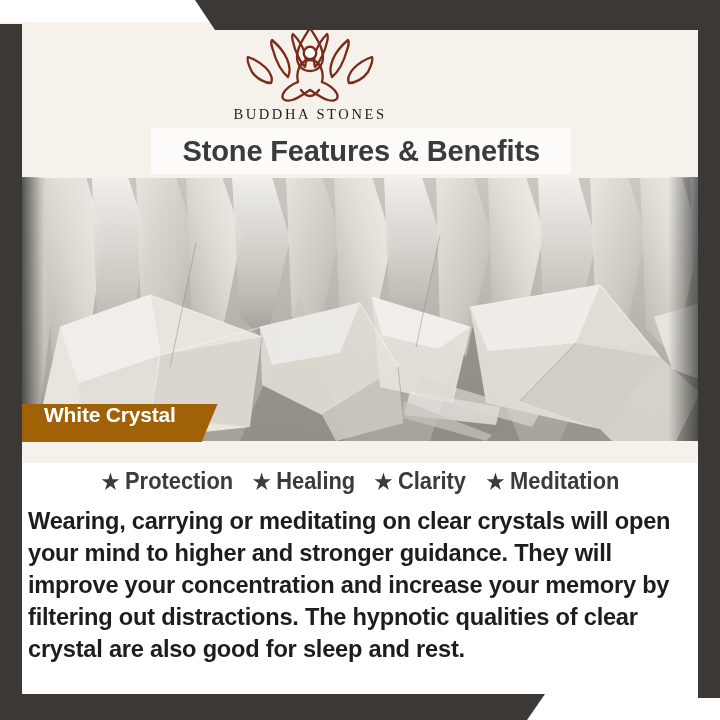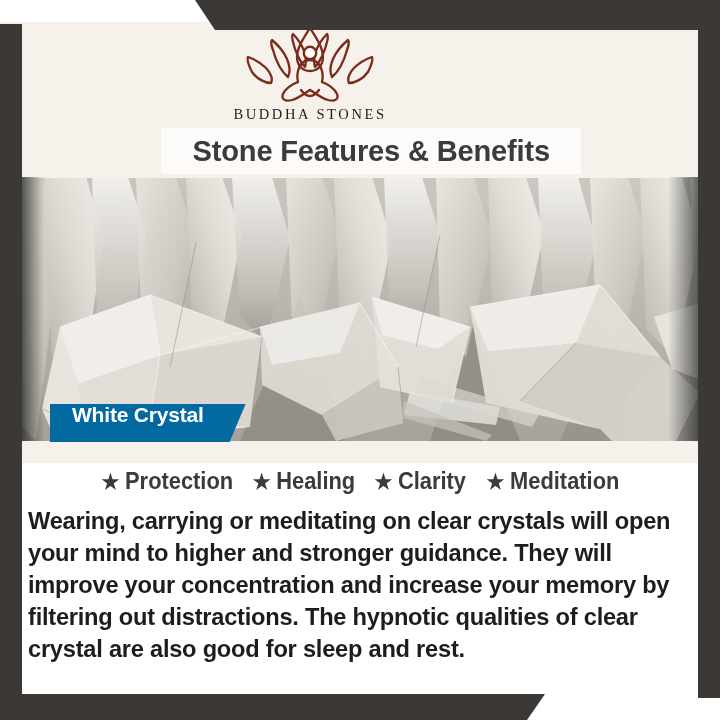--- a/index.html
+++ b/index.html
@@ -58,21 +58,21 @@
     margin-top:2px;
     font-family:"Liberation Serif", serif;
     font-size:14.5px;
     letter-spacing:2.6px;
     color:#241c18;
     font-weight:400;
   }
 
   .title-banner {
     position:absolute;
-    top:128px; left:161px;
+    top:128px; left:151px;
     width:420px; height:46px;
     background:#fdfbf9;
     display:flex; align-items:center; justify-content:center;
     z-index:5;
   }
   .title-text {
     font-family:"Liberation Sans Narrow","Liberation Sans",sans-serif;
     font-weight:bold;
     font-size:30px;
     color:#3b3b3b;
@@ -99,25 +99,24 @@
   .photo-shade-r {
     position:absolute; top:177px; right:18px; width:34px; height:264px;
     background:linear-gradient(270deg, rgba(30,34,32,.75), rgba(30,34,32,0));
     z-index:3;
   }
 
   .stone-tag {
     position:absolute;
     left:22px; top:404px;
     height:38px; padding:0 42px 16px 22px;
-    background:#0369a1;
+    background:#a16207;
     display:flex; align-items:center;
     clip-path: polygon(0 0, 100% 0, calc(100% - 16px) 100%, 0 100%);
     z-index:5;
-    margin-left:28px;
   }
   .stone-tag span {
     color:#ffffff;
     font-size:21px;
     font-weight:bold;
     letter-spacing:-0.2px;
   }
 
   
   .body-area {

